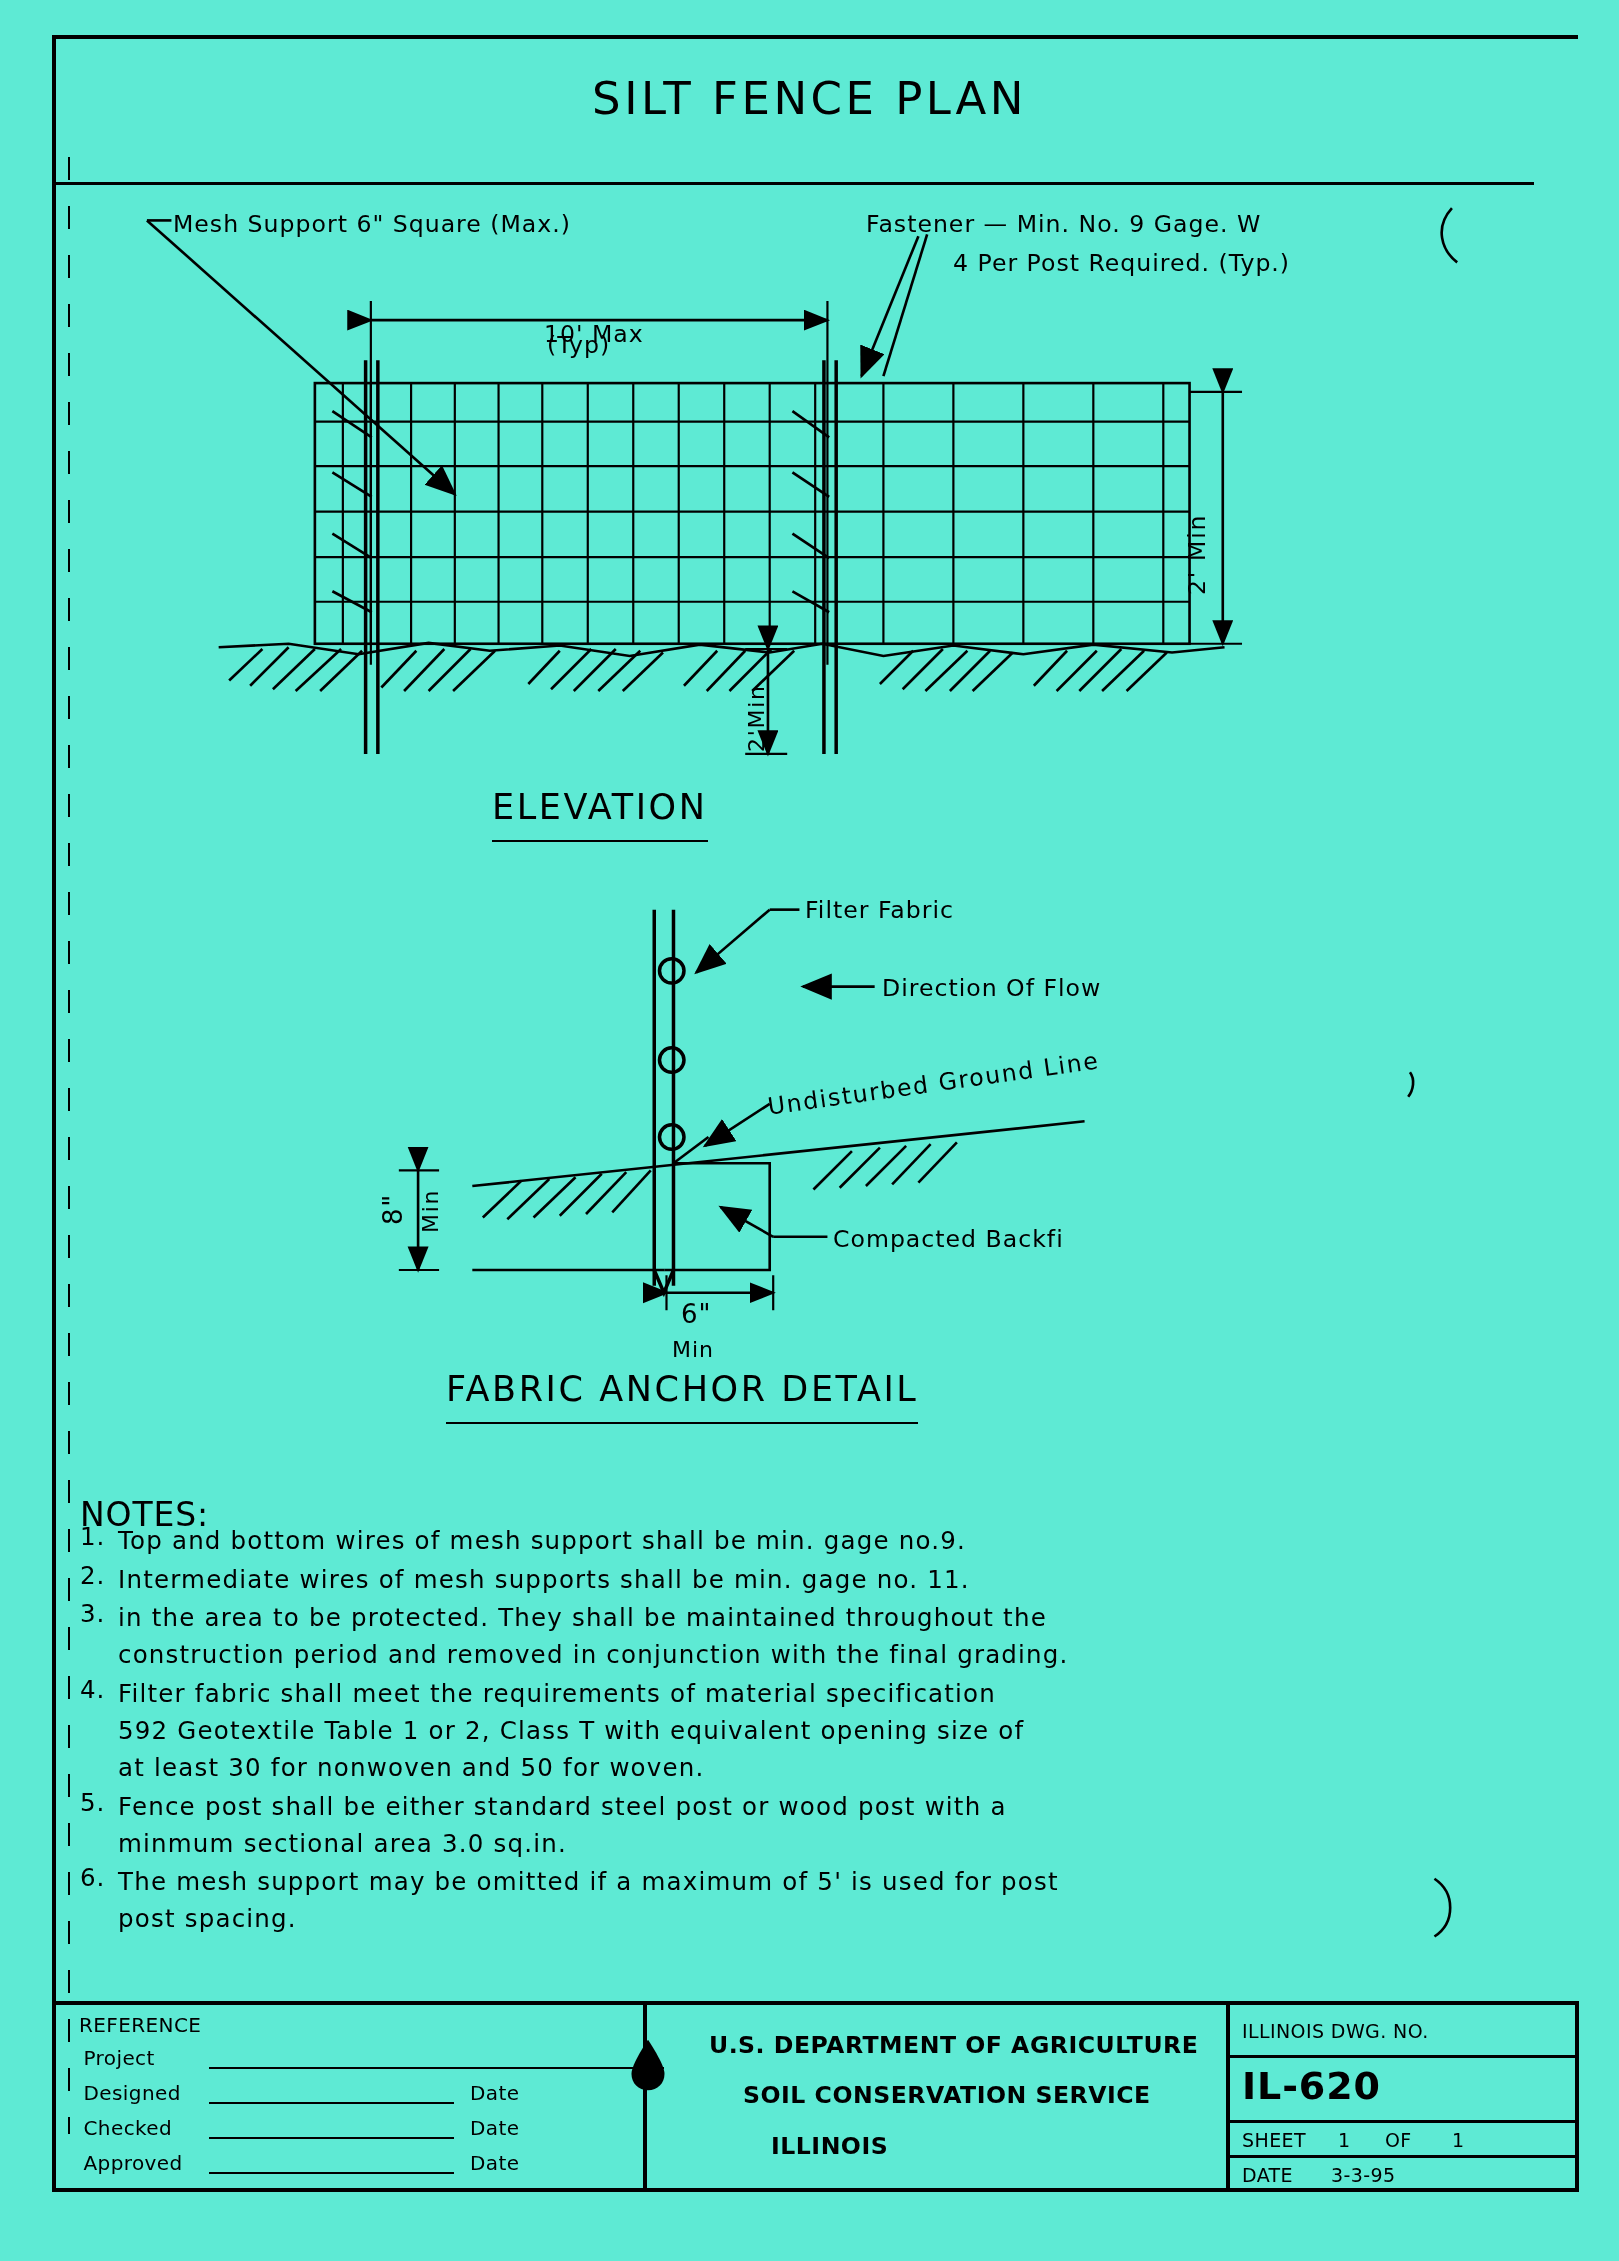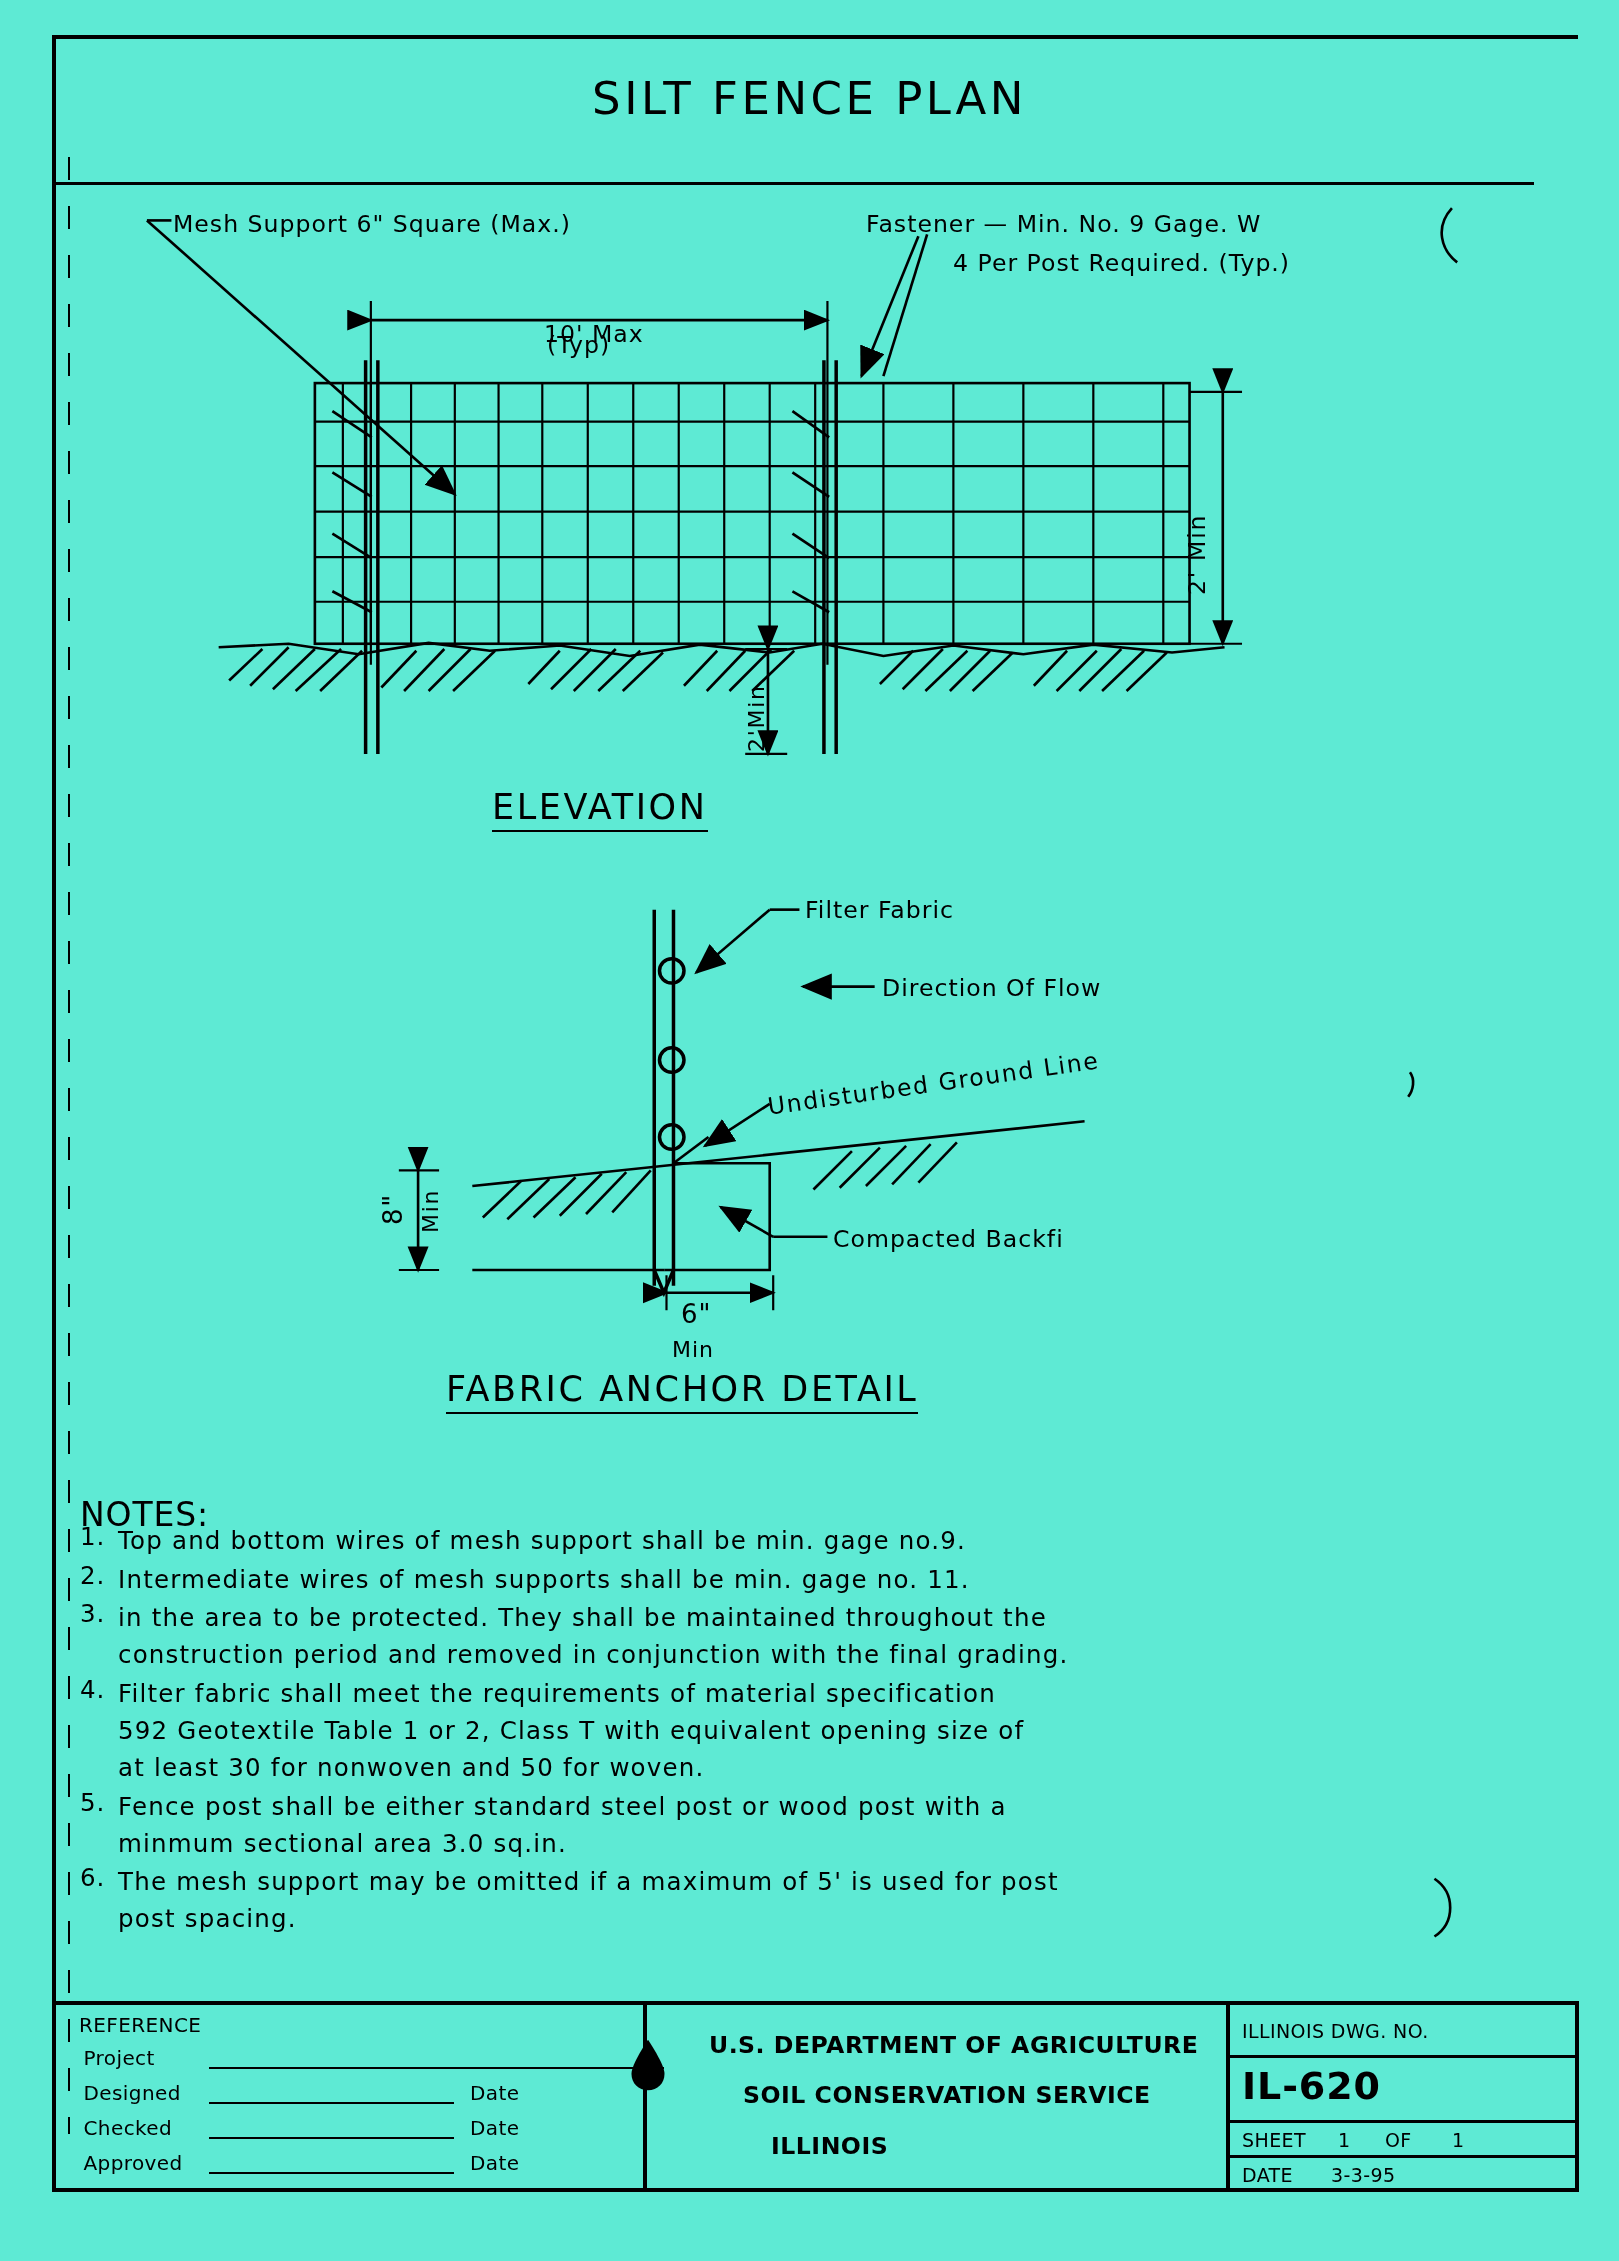--- a/index.html
+++ b/index.html
@@ -72,21 +72,21 @@
     white-space: pre;
     transform-origin: 0 0;
   }
   .section-label {
     position: absolute;
     font-family: "DejaVu Sans", sans-serif;
     font-size: 35px;
     letter-spacing: 2.6px;
     white-space: pre;
     border-bottom: 2.6px solid #000;
-    padding-bottom: 3px;
+    padding-bottom: 13px;
   }
   
   .notes-head {
     position: absolute;
     left: 80px; top: 1495px;
     font-size: 33px;
     letter-spacing: 0.9px;
   }
   .notes-list {
     position: absolute;

